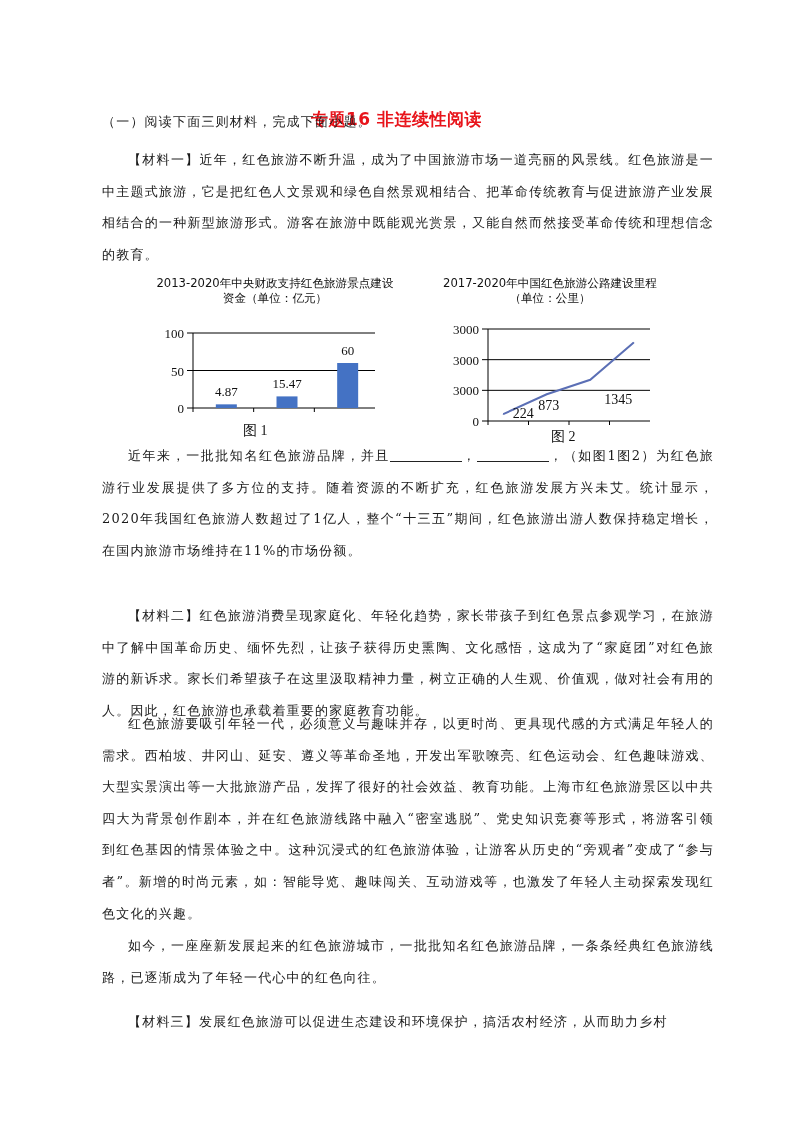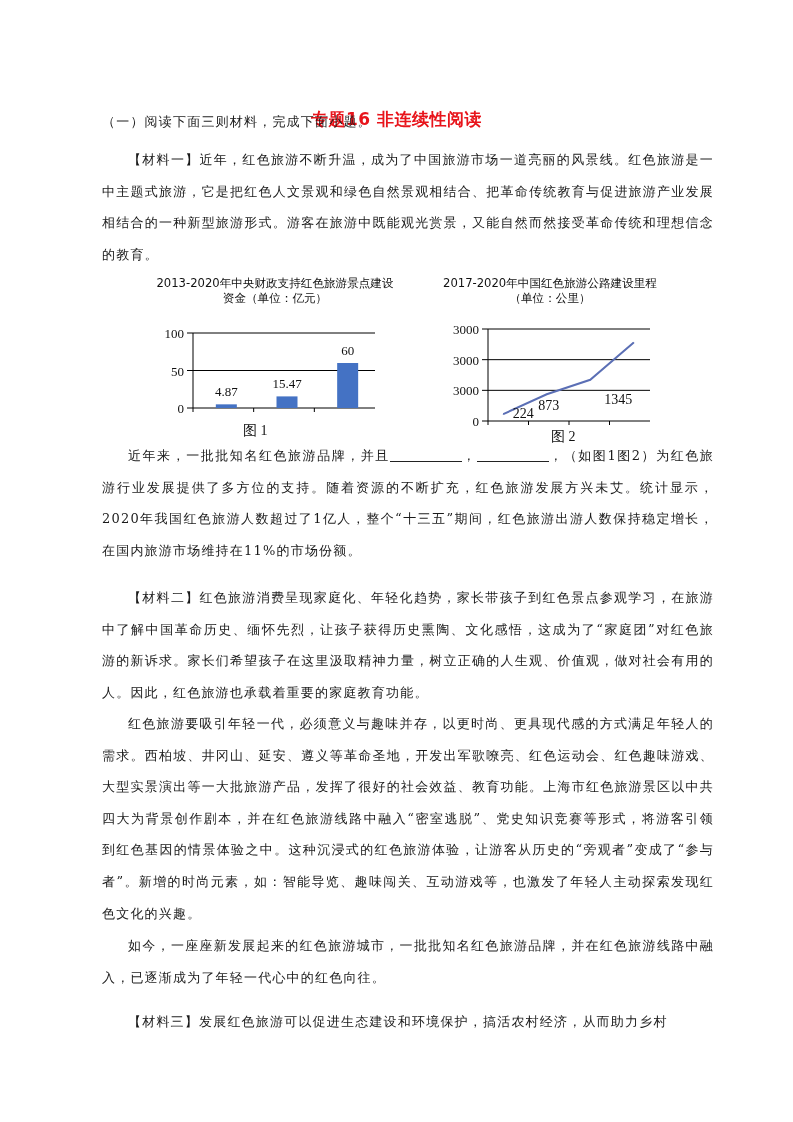--- a/index.html
+++ b/index.html
@@ -76,20 +76,20 @@
       <circle cx="106.75" cy="74.22800000000001" r="0.5" fill="#5b6fb5"></circle>
       <text x="108.75" y="90.22800000000001" text-anchor="middle" font-size="14">873</text>
       <circle cx="150.25" cy="59.75333333333334" r="0.5" fill="#5b6fb5"></circle>
       <text x="178.25" y="83.75333333333333" text-anchor="middle" font-size="14">1345</text>
       <circle cx="193.75" cy="22.493333333333325" r="0.5" fill="#5b6fb5"></circle>
     </svg>
   <div class="fig-label" style="left:551px; top:428px;">图 2</div>
 
   <div class="para indent" style="top:440px;"><span>近年来，一批批知名红色旅游品牌，并且</span><span class="blank"></span><span>，</span><span class="blank"></span><span>，（如图1图2）为红色旅游行业发展提供了多方位的支持。随着资源的不断扩充，红色旅游发展方兴未艾。统计显示，2020年我国红色旅游人数超过了1亿人，整个“十三五”期间，红色旅游出游人数保持稳定增长，在国内旅游市场维持在11%的市场份额。</span></div>
 
-  <div class="para indent" style="top:582px;">【材料二】红色旅游消费呈现家庭化、年轻化趋势，家长带孩子到红色景点参观学习，在旅游中了解中国革命历史、缅怀先烈，让孩子获得历史熏陶、文化感悟，这成为了“家庭团”对红色旅游的新诉求。家长们希望孩子在这里汲取精神力量，树立正确的人生观、价值观，做对社会有用的人。因此，红色旅游也承载着重要的家庭教育功能。</div>
+  <div class="para indent" style="top:600px;">【材料二】红色旅游消费呈现家庭化、年轻化趋势，家长带孩子到红色景点参观学习，在旅游中了解中国革命历史、缅怀先烈，让孩子获得历史熏陶、文化感悟，这成为了“家庭团”对红色旅游的新诉求。家长们希望孩子在这里汲取精神力量，树立正确的人生观、价值观，做对社会有用的人。因此，红色旅游也承载着重要的家庭教育功能。</div>
 
   <div class="para indent" style="top:708px;">红色旅游要吸引年轻一代，必须意义与趣味并存，以更时尚、更具现代感的方式满足年轻人的需求。西柏坡、井冈山、延安、遵义等革命圣地，开发出军歌嘹亮、红色运动会、红色趣味游戏、大型实景演出等一大批旅游产品，发挥了很好的社会效益、教育功能。上海市红色旅游景区以中共四大为背景创作剧本，并在红色旅游线路中融入“密室逃脱”、党史知识竞赛等形式，将游客引领到红色基因的情景体验之中。这种沉浸式的红色旅游体验，让游客从历史的“旁观者”变成了“参与者”。新增的时尚元素，如：智能导览、趣味闯关、互动游戏等，也激发了年轻人主动探索发现红色文化的兴趣。</div>
 
-  <div class="para indent" style="top:930px;">如今，一座座新发展起来的红色旅游城市，一批批知名红色旅游品牌，并在红色旅游线路中融入，已逐渐成为了年轻一代心中的红色向往。</div>
+  <div class="para indent" style="top:930px;">如今，一座座新发展起来的红色旅游城市，一批批知名红色旅游品牌，一条条经典红色旅游线路，已逐渐成为了年轻一代心中的红色向往。</div>
 
   <div class="para indent" style="top:1006px;">【材料三】发展红色旅游可以促进生态建设和环境保护，搞活农村经济，从而助力乡村</div>
 </div>
 
 </body></html>

